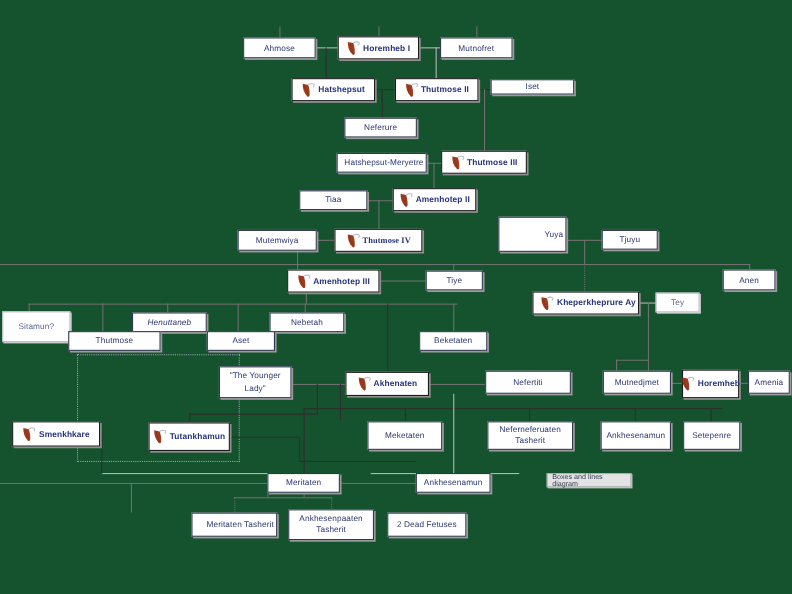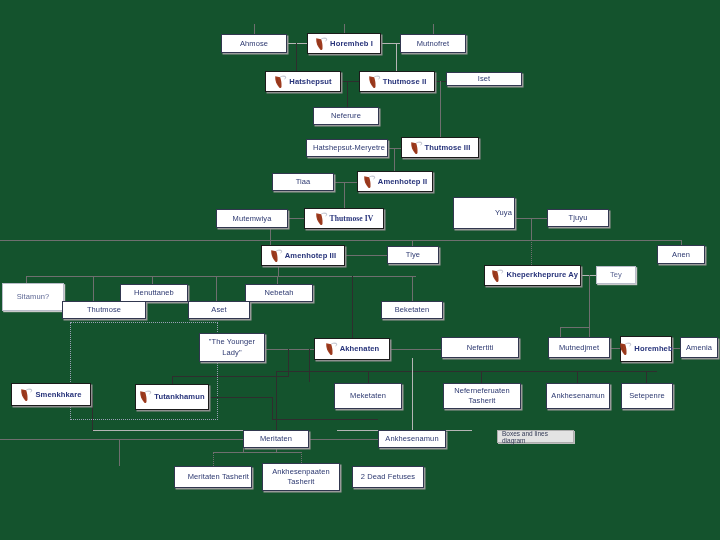--- a/index.html
+++ b/index.html
@@ -295,21 +295,21 @@
             <path d="M6.3 2.0 C7.6 1.2 9.6 0.9 11.3 1.4" stroke="#b9bcc9" stroke-width="1" fill="none"></path>
             <path d="M11.3 1.4 C11.9 2.4 11.6 3.6 10.6 4.0" stroke="#b9bcc9" stroke-width="1" fill="none"></path>
             <path d="M3.0 3.0 C3.6 6.6 4.6 9.4 6.2 11.3" stroke="#7e2c16" stroke-width=".7" fill="none" opacity=".7"></path>
           </svg>
         </span>
         <span class="label">Thutmose IV</span>
       </div>
       <div class="node plain" style="left: 453px; top: 197px; width: 62px; height: 32px; justify-content: flex-end;">
         <span class="label">Yuya</span>
       </div>
-      <div class="node plain" style="left: 547px; top: 209px; width: 62px; height: 18px;">
+      <div class="node plain" style="left: 547px; top: 209px; width: 51px; height: 18px;">
         <span class="label">Tjuyu</span>
       </div>
       <div class="node royal" style="left: 261px; top: 245px; width: 84px; height: 21px;">
         <span class="crown">
           <svg width="13" height="14" viewBox="0 0 13 14">
             <path d="M1.2 1.2 C1.0 5.5 2.4 9.6 5.2 12.4 C6.3 13.4 7.4 12.9 7.5 11.4 C7.7 8.2 7.2 5.0 6.2 2.2 Z" fill="#9e3b1e"></path>
             <path d="M6.3 2.0 C7.6 1.2 9.6 0.9 11.3 1.4" stroke="#b9bcc9" stroke-width="1" fill="none"></path>
             <path d="M11.3 1.4 C11.9 2.4 11.6 3.6 10.6 4.0" stroke="#b9bcc9" stroke-width="1" fill="none"></path>
             <path d="M3.0 3.0 C3.6 6.6 4.6 9.4 6.2 11.3" stroke="#7e2c16" stroke-width=".7" fill="none" opacity=".7"></path>
           </svg>
@@ -332,21 +332,21 @@
           </svg>
         </span>
         <span class="label">Kheperkheprure Ay</span>
       </div>
       <div class="node faint" style="left: 596px; top: 266px; width: 40px; height: 18px;">
         <span class="label">Tey</span>
       </div>
       <div class="node faint" style="left: 2px; top: 283px; width: 62px; height: 28px;">
         <span class="label">Sitamun?</span>
       </div>
-      <div class="node plain" style="left: 120px; top: 284px; width: 68px; height: 18px;">
+      <div class="node plain" style="left: 120px; top: 284px; width: 68px; height: 18px; font-style: italic;">
         <span class="label">Henuttaneb</span>
       </div>
       <div class="node plain" style="left: 245px; top: 284px; width: 68px; height: 18px; text-align: right;">
         <span class="label">Nebetah</span>
       </div>
       <div class="node plain" style="left: 62px; top: 301px; width: 84px; height: 18px;">
         <span class="label">Thutmose</span>
       </div>
       <div class="node plain" style="left: 188px; top: 301px; width: 62px; height: 18px;">
         <span class="label">Aset</span>

